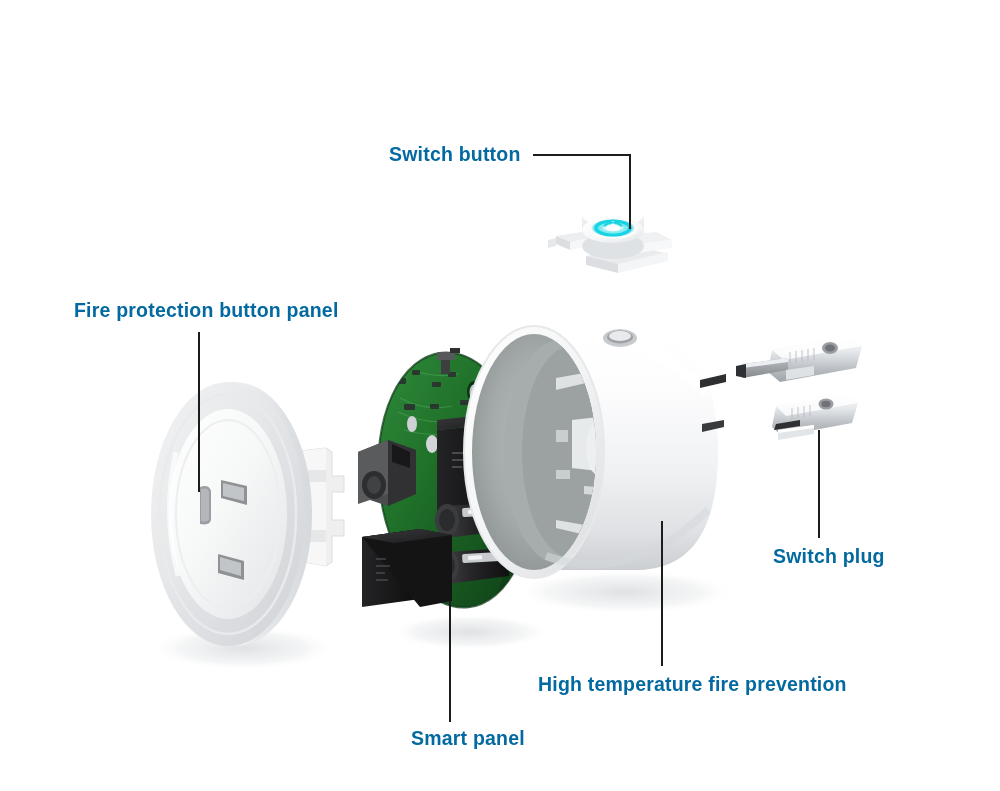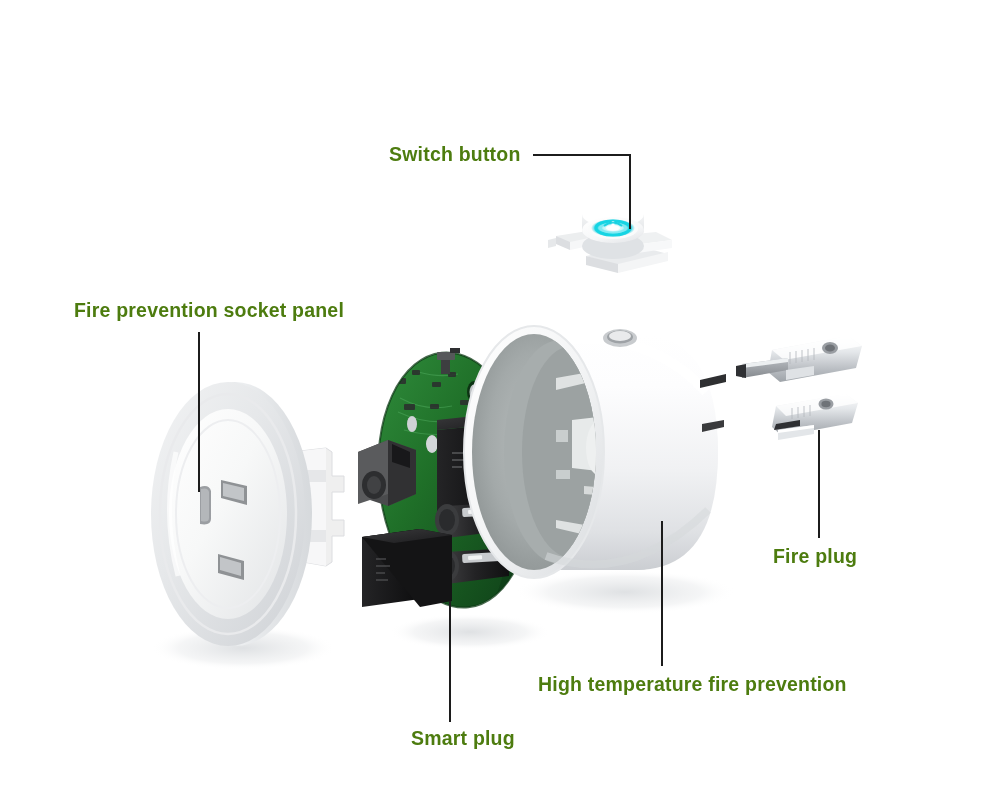--- a/index.html
+++ b/index.html
@@ -16,21 +16,21 @@
     overflow:hidden;
   }
   #scene{
     position:absolute;
     inset:0;
     width:1000px;
     height:791px;
   }
   .callout{
     position:absolute;
-    color:#4d7c0f;
+    color:#0369a1;
     font-size:19.5px;
     font-weight:700;
     letter-spacing:.2px;
     white-space:nowrap;
     line-height:1;
     user-select:none;
   }
   .cl-switch   { left:389px; top:145px; }
   .cl-panel    { left:74px;  top:301px; }
   .cl-power    { left:773px; top:547px; }
@@ -378,21 +378,21 @@
       <path d="M533 155 L630 155 L630 229"></path>
       <path d="M199 332 L199 492"></path>
       <path d="M819 430 L819 538"></path>
       <path d="M662 521 L662 666"></path>
       <path d="M450 601 L450 722"></path>
     </g>
   </svg>
 
   <div class="callout cl-switch">Switch button</div>
 
-  <div class="callout cl-panel">Fire prevention socket panel</div>
-
-  <div class="callout cl-power">Fire plug</div>
+  <div class="callout cl-panel">Fire protection button panel</div>
+
+  <div class="callout cl-power">Switch plug</div>
 
   <div class="callout cl-hitemp">High temperature fire prevention</div>
 
-  <div class="callout cl-chip">Smart plug</div>
+  <div class="callout cl-chip">Smart panel</div>
 
 </div>
 
 </body></html>

